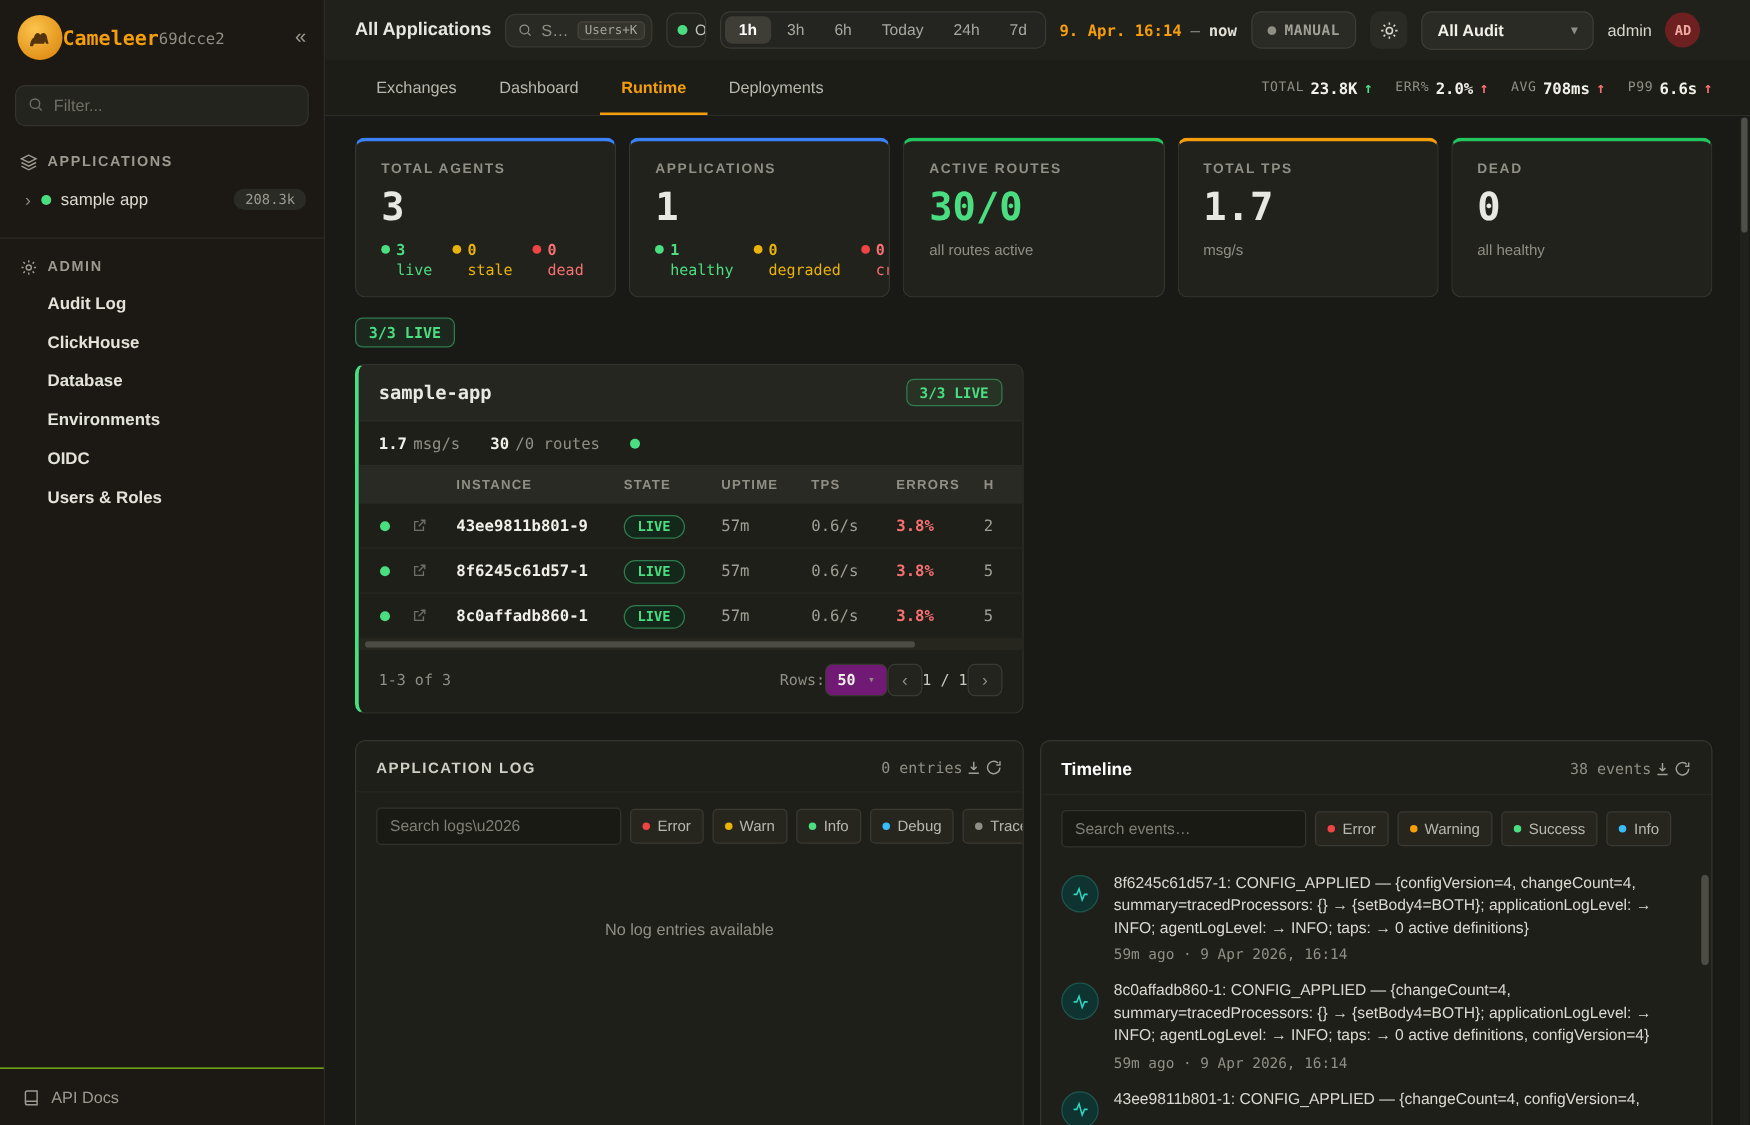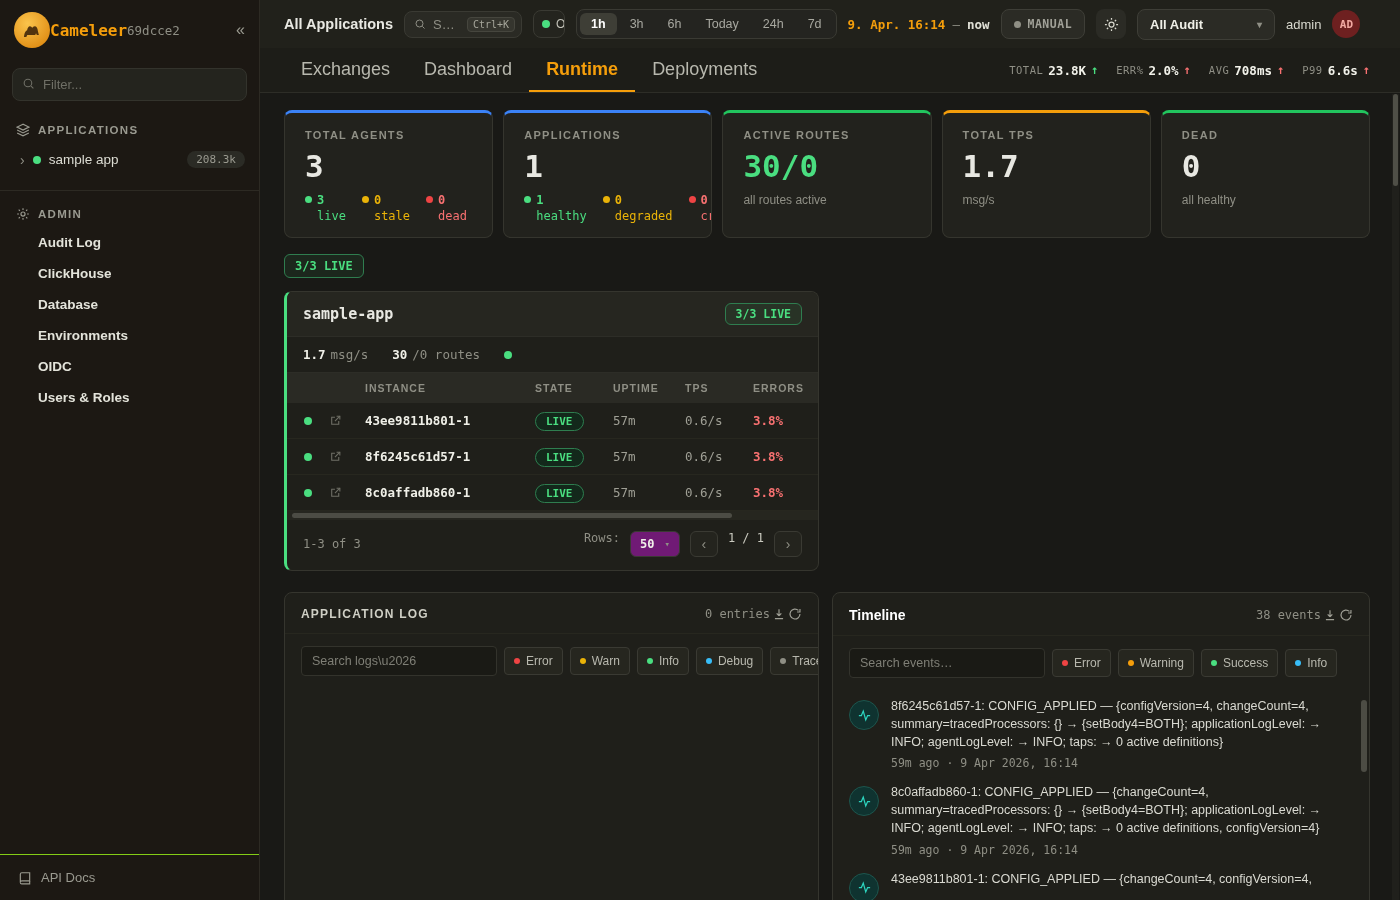--- a/index.html
+++ b/index.html
@@ -57,21 +57,21 @@
   .manual-btn{display:flex;align-items:center;gap:7px;border:1px solid #3e3e37;background:#2b2b25;border-radius:8px;padding:7px 12px;color:#a0a097;font-family:"DejaVu Sans Mono",monospace;font-size:11.5px;font-weight:bold;letter-spacing:.5px;cursor:pointer}
   .mdot{width:7px;height:7px;border-radius:50%;background:#8f8f85}
   .icon-btn{width:30px;height:30px;border:none;border-radius:8px;background:#2b2b25;color:#d8d8ce;display:flex;align-items:center;justify-content:center;cursor:pointer;flex:none}
   .env-select{display:flex;align-items:center;border:1px solid #3e3e37;background:#2b2b25;border-radius:8px;padding:7px 12px;font-size:13px;font-weight:bold;color:#f0f0e8;width:138px;cursor:pointer}
   .env-select .caret{margin-left:auto;color:#8f8f85;font-size:10px}
   .user-label{color:#d8d8ce;font-size:13px}
   .avatar{width:28px;height:28px;border-radius:50%;background:#6e2020;color:#f2a9a2;display:flex;align-items:center;justify-content:center;font-size:11px;font-weight:bold;font-family:"DejaVu Sans Mono",monospace;flex:none;cursor:pointer}
 
   
   .tabbar{height:45px;flex:none;background:var(--tab-bg);border-bottom:1px solid #2d2d27;display:flex;align-items:stretch;padding:0 30px 0 24px}
-  .tab{display:flex;align-items:center;padding:0 17px;font-size:18px;color:#b8b8ae;border-bottom:2px solid transparent;cursor:pointer}
+  .tab{display:flex;align-items:center;padding:0 17px;font-size:13px;color:#b8b8ae;border-bottom:2px solid transparent;cursor:pointer}
   .tab.active{color:var(--orange);border-bottom-color:var(--orange);font-weight:bold}
   .tab-stats{margin-left:auto;display:flex;align-items:center;gap:18px;font-family:"DejaVu Sans Mono",monospace}
   .tstat{display:flex;align-items:center;gap:5px;white-space:nowrap}
   .tstat .lbl{color:#8f8f85;font-size:10.5px;letter-spacing:.5px}
   .tstat .val{color:#f2f2ea;font-weight:bold;font-size:12.5px}
   .arr{font-weight:bold;font-size:12px}
   .arr-green{color:var(--green)} .arr-red{color:var(--red)}
 
   
   .content{flex:1;overflow:hidden;padding:17px 30px 0 24px;background:var(--bg)}
@@ -95,32 +95,32 @@
   .acd-header{display:flex;align-items:center;justify-content:space-between;padding:11px 16px;background:#262620;border-bottom:1px solid #2d2d27}
   .acd-name{font-family:"DejaVu Sans Mono",monospace;font-weight:bold;font-size:15px}
   .pill-live{border:1px solid #2f7d4f;background:rgba(74,222,128,.07);color:var(--green);border-radius:6px;padding:3px 10px;font-family:"DejaVu Sans Mono",monospace;font-size:11.5px;font-weight:bold}
   .acd-sub{display:flex;align-items:center;gap:5px;padding:10px 16px;border-bottom:1px solid #2d2d27;font-family:"DejaVu Sans Mono",monospace;font-size:12.5px;color:#8f8f85}
   .acd-sub b{color:#f0f0e8}
   .acd-sub .gap{width:14px}
   .thead{display:flex;align-items:center;background:#2a2a24;padding:9px 0;font-size:10.5px;letter-spacing:1px;font-weight:bold;color:#8f8f85}
   .trow{display:flex;align-items:center;padding:10px 0;border-bottom:1px solid #27271f;font-family:"DejaVu Sans Mono",monospace;font-size:12.5px;cursor:pointer}
   .c-dot{width:42px;display:flex;justify-content:center;flex:none}
   .c-link{width:36px;display:flex;justify-content:flex-start;color:#6f6f66;flex:none}
-  .c-inst{width:170px;flex:none;font-weight:bold;color:#f0f0e8;white-space:nowrap;overflow:hidden}
+  .c-inst{width:134px;flex:none;font-weight:bold;color:#f0f0e8;white-space:nowrap;overflow:hidden}
   .c-state{width:78px;flex:none}
   .c-up{width:72px;flex:none;color:#9f9f95}
   .c-tps{width:68px;flex:none;color:#9f9f95}
   .c-err{width:70px;flex:none;color:var(--red);font-weight:bold}
   .c-heap{flex:1;color:#9f9f95;white-space:nowrap;overflow:hidden}
   .thead .c-inst,.thead .c-state,.thead .c-up,.thead .c-tps,.thead .c-err,.thead .c-heap{font-weight:bold;color:#8f8f85}
   .state-pill{border:1px solid #2f7d4f;background:#13281b;color:var(--green);border-radius:999px;padding:2px 10px;font-size:11px;font-weight:bold}
   .hscroll{height:9px;background:#26261f;position:relative;cursor:pointer}
   .hthumb{position:absolute;left:5px;top:2px;height:5px;width:440px;background:#4c4c44;border-radius:3px}
   .acd-footer{display:flex;align-items:center;gap:10px;padding:11px 16px 13px;font-family:"DejaVu Sans Mono",monospace;font-size:12px;color:#8f8f85}
-  .acd-footer .right{margin-left:auto;display:flex;align-items:flex-start;gap:10px}
+  .acd-footer .right{margin-left:auto;display:flex;align-items:center;}
   .rows-select{display:flex;align-items:center;gap:10px;background:#701a75;border:1px solid #3a3a33;border-radius:6px;padding:5px 9px;color:#f0f0e8;font-weight:bold;cursor:pointer}
   .rows-select .caret{color:#8f8f85;font-size:9px}
   .pg-btn{width:28px;height:26px;border:1px solid #3a3a33;background:#24241e;border-radius:6px;color:#8f8f85;display:flex;align-items:center;justify-content:center;font-size:14px;cursor:pointer}
   .pg-label{color:#c9c9bf}
 
   
   .panels{display:grid;grid-template-columns:535px 1fr;gap:13px;margin-top:21px;height:340px}
   .panel{background:var(--panel);border:1px solid var(--line);border-radius:8px;overflow:hidden;display:flex;flex-direction:column}
   .panel-head{display:flex;align-items:center;gap:12px;padding:14px 16px 12px;border-bottom:1px solid #27271f}
   .ph-title-caps{font-size:12px;font-weight:bold;letter-spacing:1.2px;color:#cfcfc5}
@@ -224,21 +224,21 @@
       <span class="tb-title">All Applications</span>
 
       <div class="hsearch">
         <span>
           <svg width="12" height="12" viewBox="0 0 24 24" fill="none" stroke="currentColor" stroke-width="2">
               <circle cx="11" cy="11" r="7"></circle>
               <path d="M21 21l-4.3-4.3"></path>
             </svg>
         </span>
         <span>S…</span>
-        <span class="kbd">Ctrl+K</span>
+        <span class="kbd">Users+K</span>
       </div>
 
       <div class="online-pill">
         <span class="dot dg"></span>
         <span>O</span>
       </div>
 
       <div class="ranges">
         <button class="range-btn active mono">1h</button>
         <button class="range-btn mono">3h</button>
@@ -415,21 +415,21 @@
           <span class="c-dot">
               <span class="dot dg"></span>
             </span>
           <span class="c-link">
             <svg width="13" height="13" viewBox="0 0 24 24" fill="none" stroke="currentColor" stroke-width="2">
                 <path d="M18 13v6H5V6h6"></path>
                 <path d="M14 4h6v6"></path>
                 <path d="M20 4 11 13"></path>
               </svg>
           </span>
-          <span class="c-inst">43ee9811b801-1</span>
+          <span class="c-inst">43ee9811b801-9</span>
           <span class="c-state"><span class="state-pill">LIVE</span></span>
           <span class="c-up">57m</span>
           <span class="c-tps">0.6/s</span>
           <span class="c-err">3.8%</span>
           <span class="c-heap">2</span>
         </div>
         <div class="trow">
           <span class="c-dot">
               <span class="dot dg"></span>
             </span>
@@ -522,20 +522,21 @@
               </div>
             <div class="chip">
                 <span class="dot db"></span>
                 <span>Debug</span>
               </div>
             <div class="chip">
                 <span class="dot dgr"></span>
                 <span>Trace</span>
               </div>
           </div>
+          <div class="log-empty">No log entries available</div>
         </div>
 
         <div class="panel">
           <div class="panel-head">
             <span class="ph-title">Timeline</span>
             <div class="ph-right">
               <span class="ph-count">38 events</span>
               <button class="ph-ic">
                 <svg width="14" height="14" viewBox="0 0 24 24" fill="none" stroke="currentColor" stroke-width="2">
                     <path d="M12 4v11m0 0-4-4m4 4 4-4"></path>

